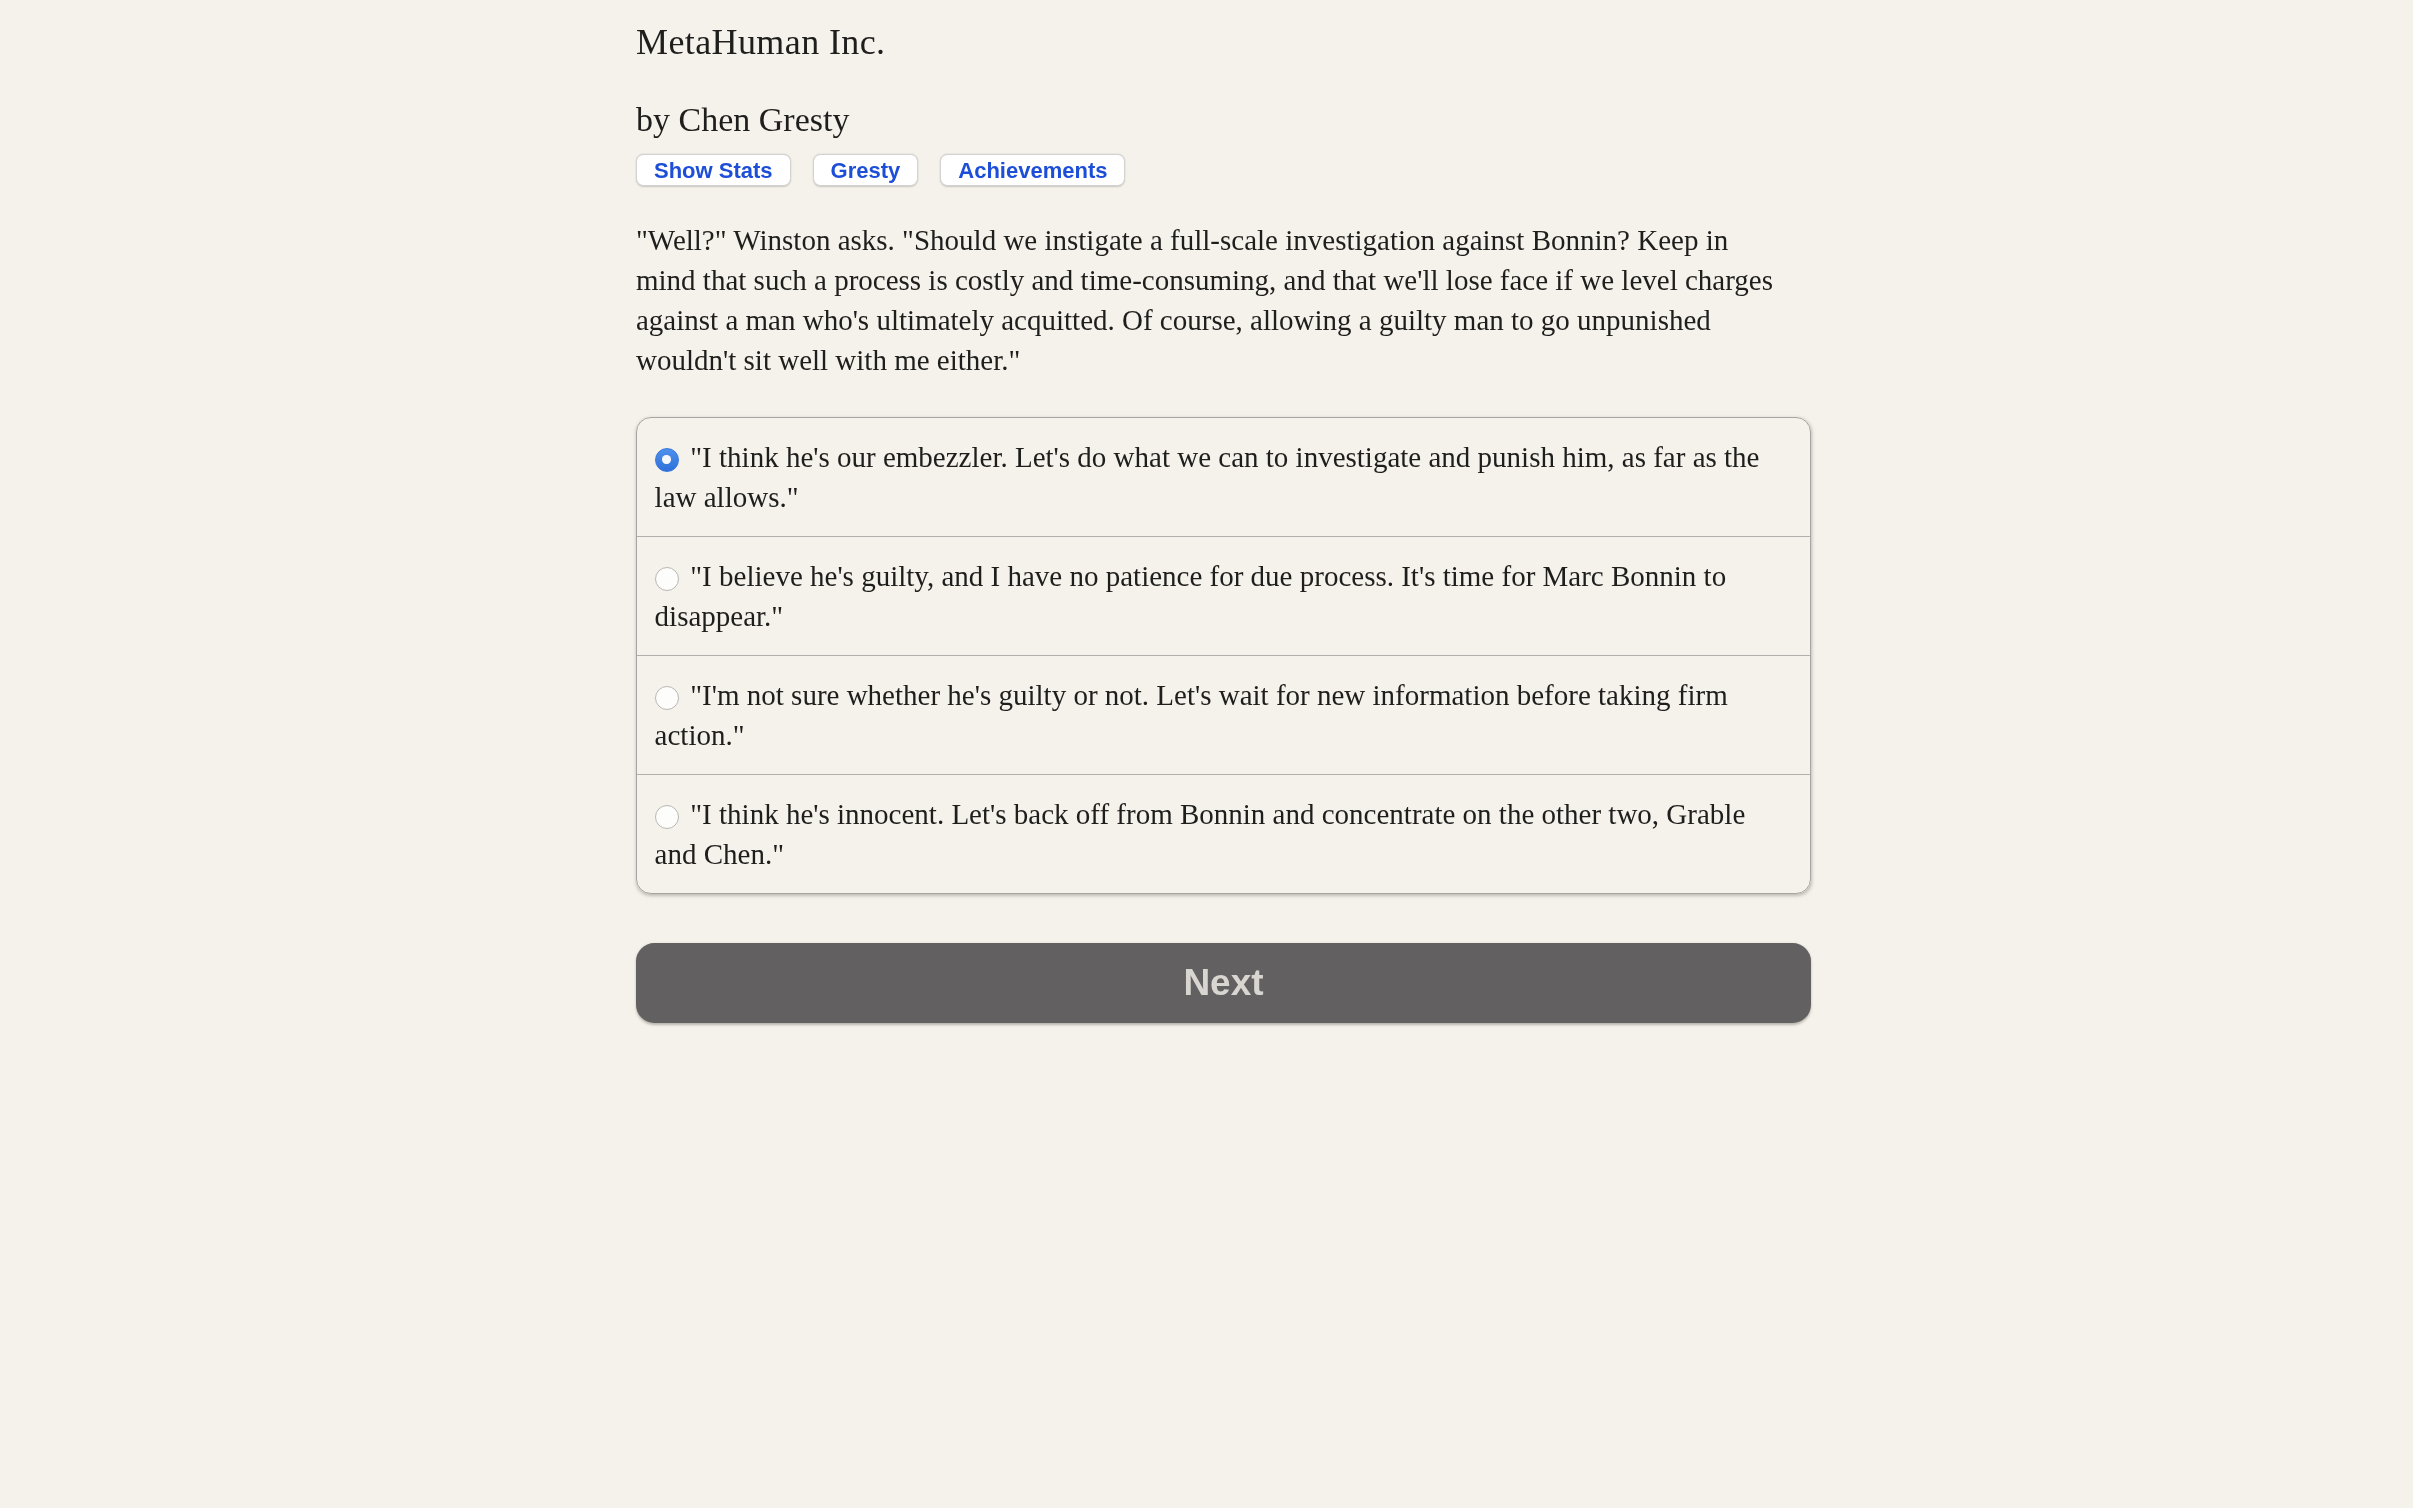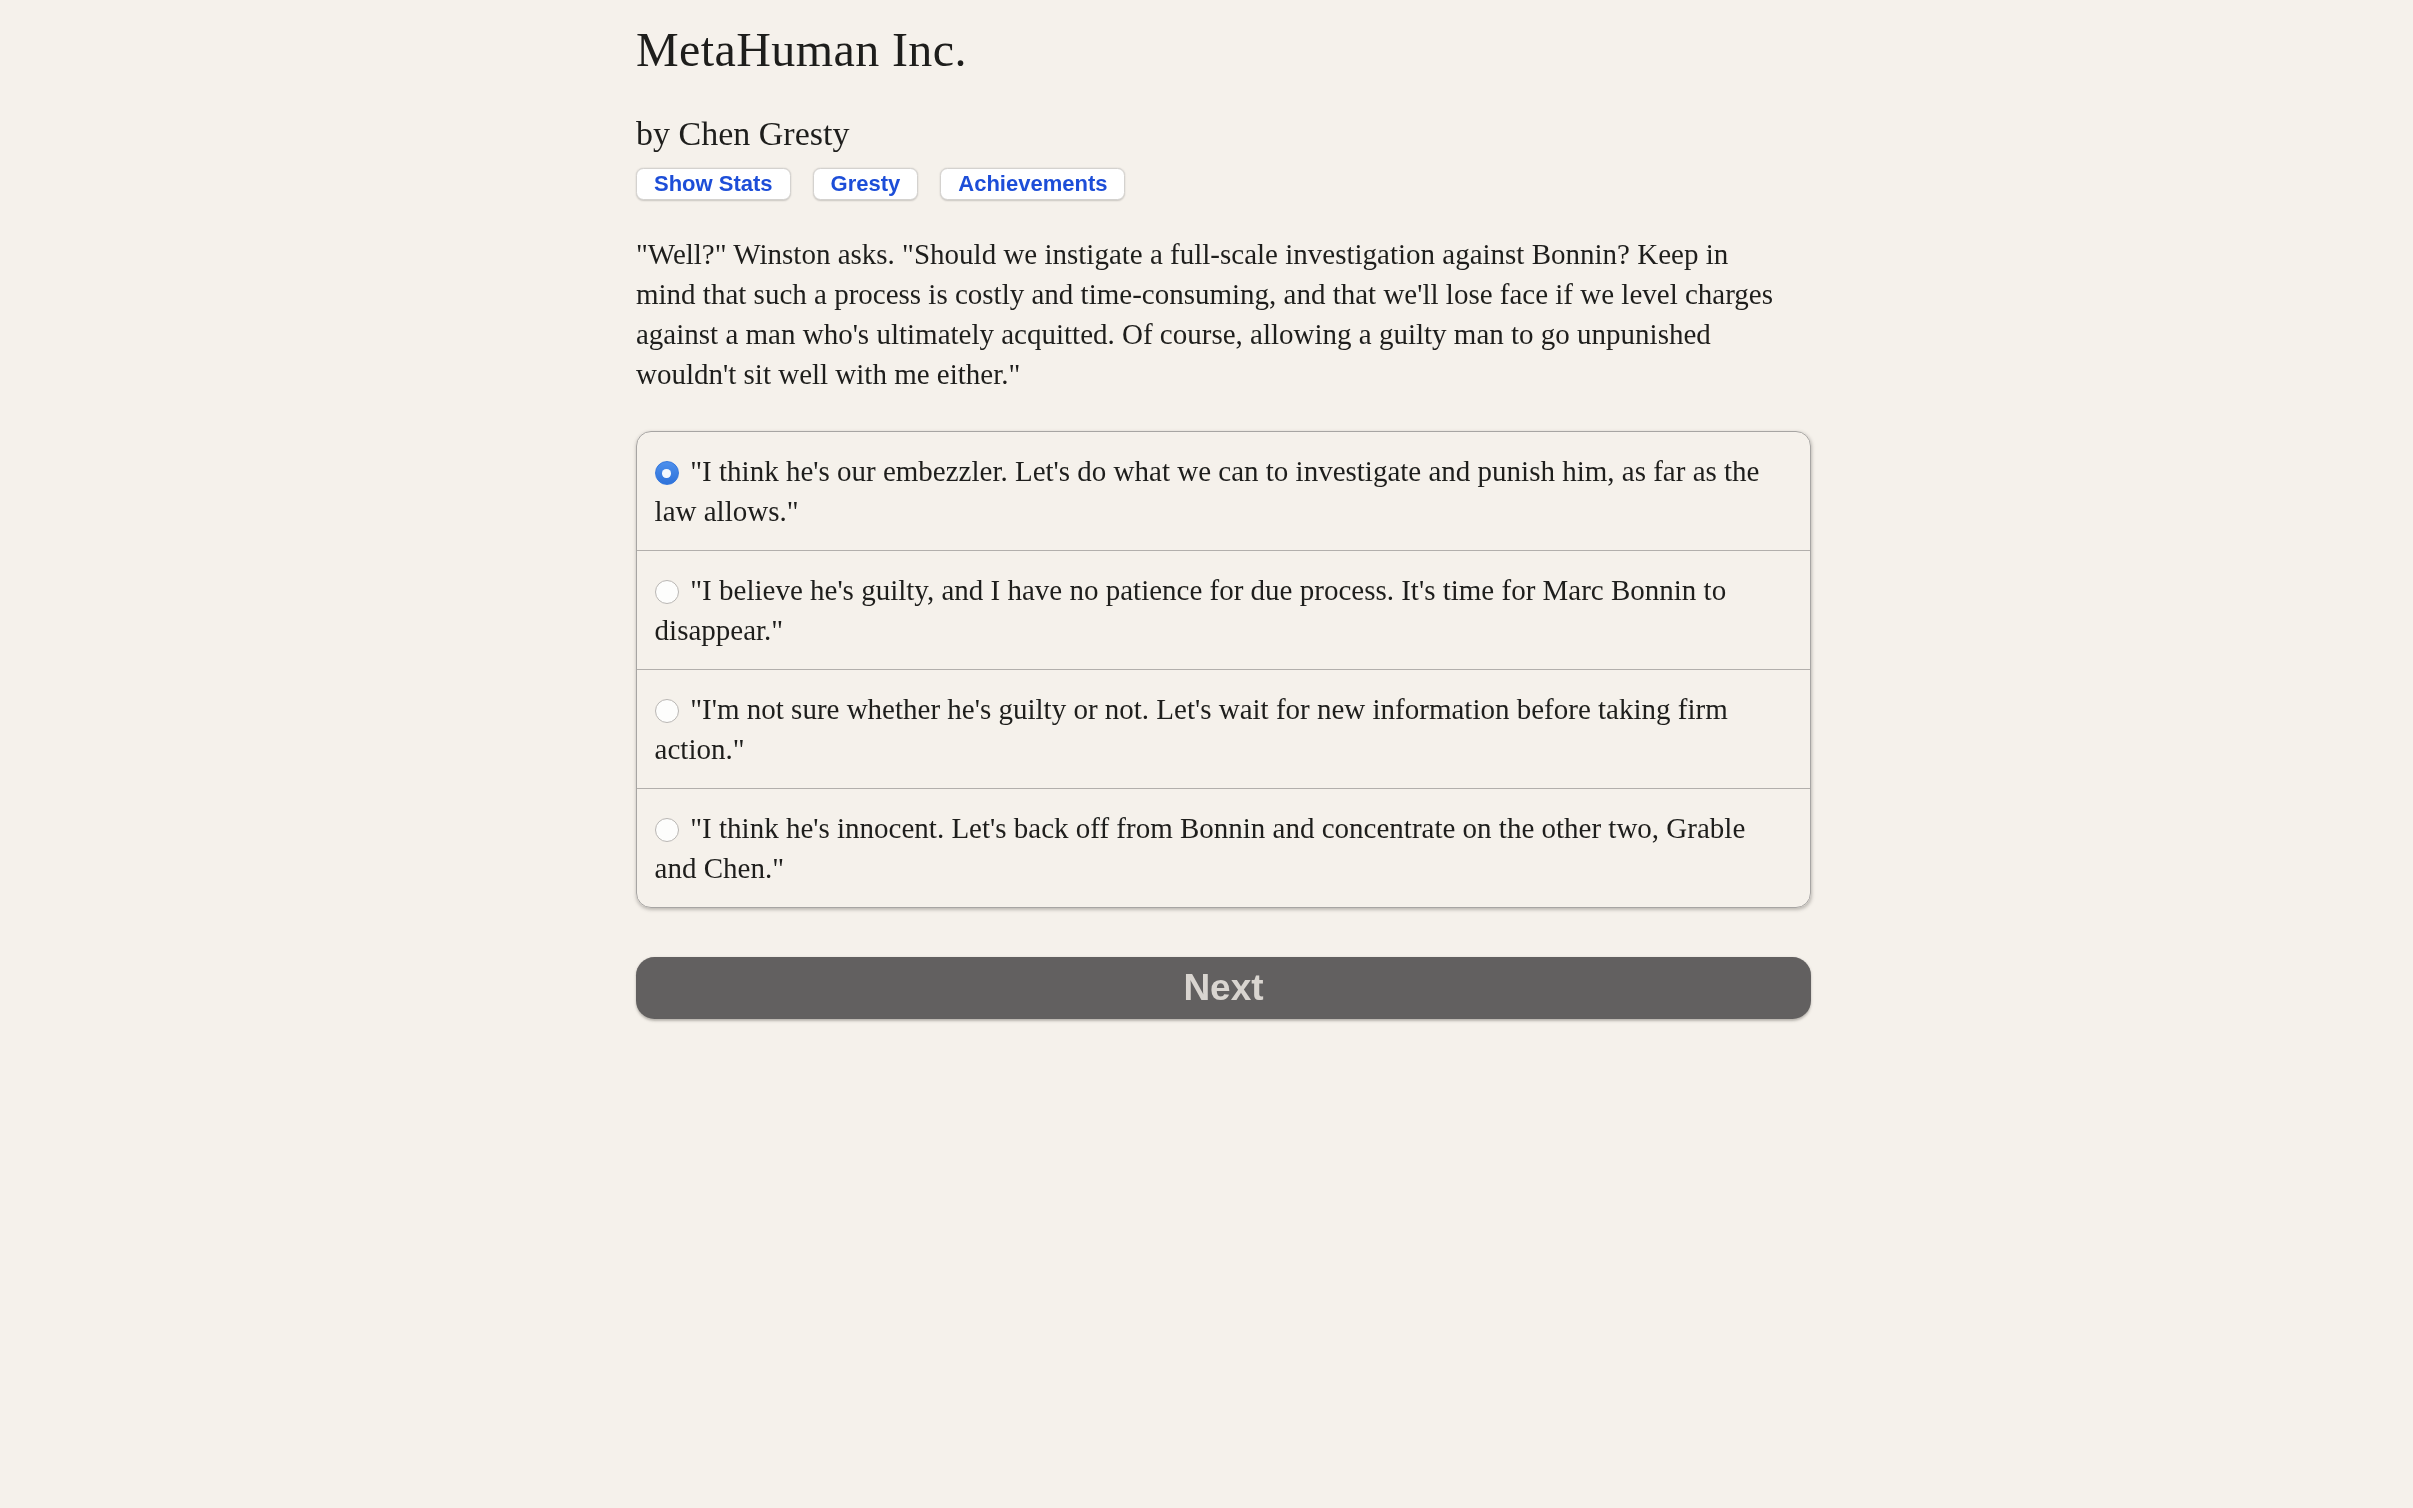--- a/index.html
+++ b/index.html
@@ -13,21 +13,21 @@
     font-family: "Liberation Serif", "DejaVu Serif", serif;
     color: #1e1e1c;
     overflow: hidden;
   }
   .content {
     width: 1175px;
     margin-left: 636px;
     padding-top: 22px;
   }
   h1.game-title {
-    font-size: 48px;
+    font-size: 36px;
     font-weight: 400;
     line-height: 1.15;
     margin: 0;
     letter-spacing: 0.4px;
   }
   .author {
     font-size: 34px;
     font-weight: 400;
     line-height: 1.15;
     margin-top: 37px;
@@ -98,21 +98,21 @@
     width: 8.4px;
     height: 8.4px;
     margin-left: -4.2px;
     margin-top: -4.2px;
     border-radius: 50%;
     background: #f4f8fd;
   }
   .next-button {
     display: block;
     width: 1175px;
-    height: 62px;
+    height: 80px;
     margin-top: 49px;
     background: #626060;
     border: none;
     border-radius: 18.4px;
     font-family: "Liberation Sans", sans-serif;
     font-weight: 700;
     font-size: 37px;
     color: #d9d5d0;
     text-align: center;
     cursor: pointer;

